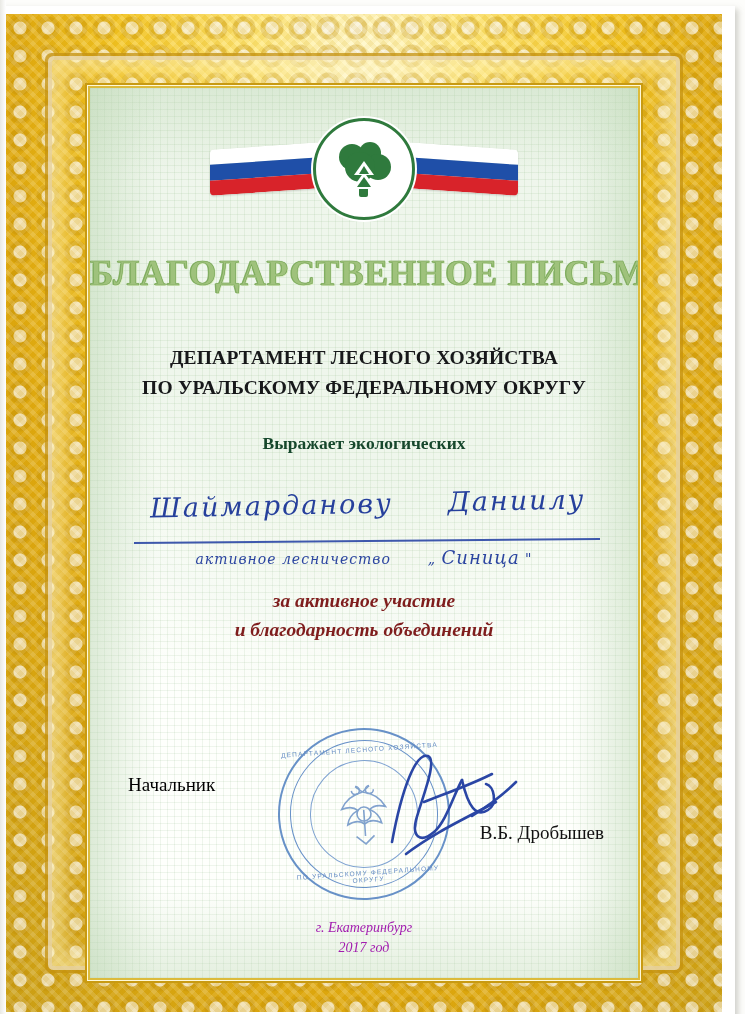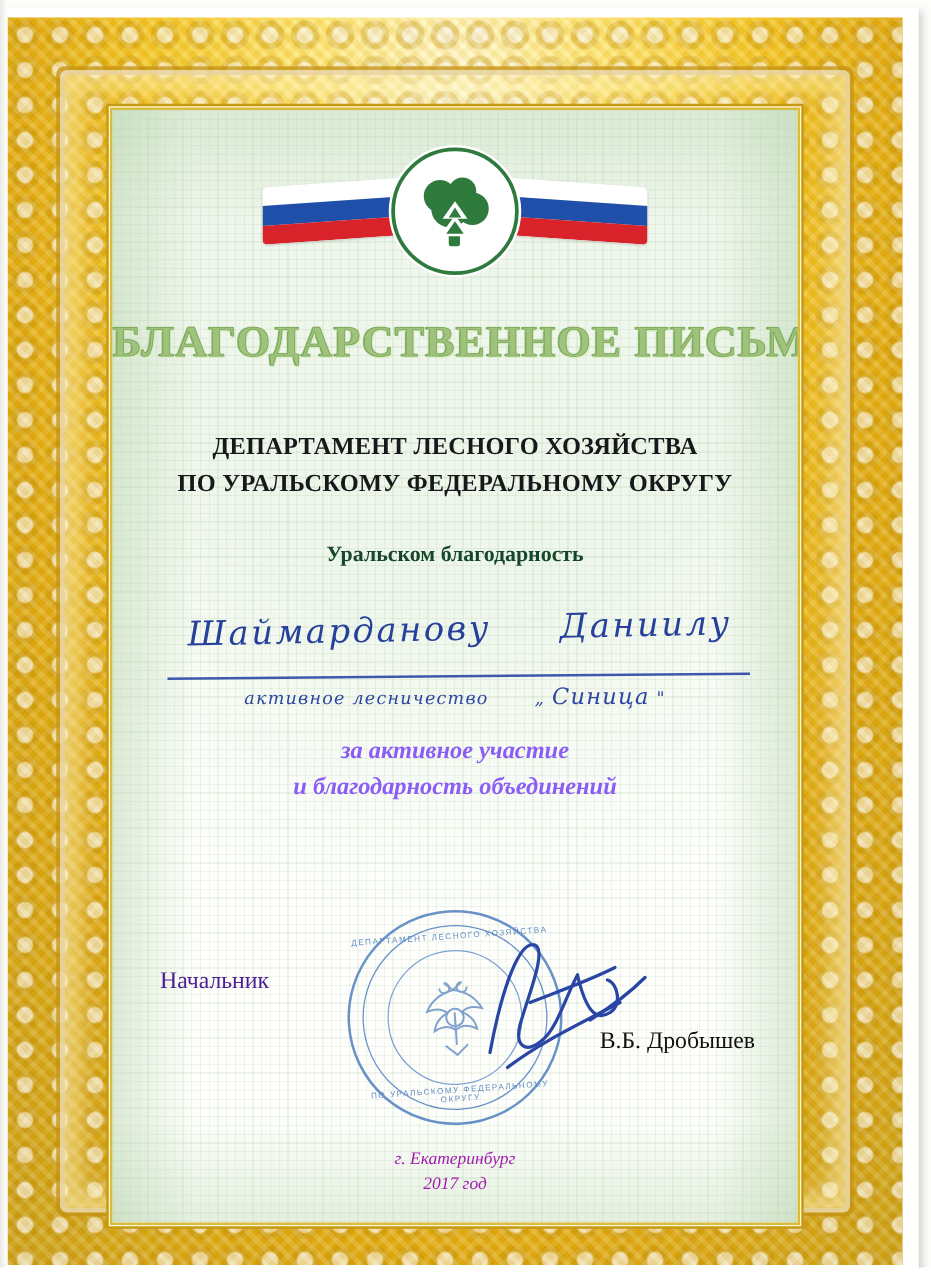--- a/index.html
+++ b/index.html
@@ -226,37 +226,37 @@
   
   .reason {
     position: absolute;
     left: 30px; right: 30px;
     top: 498px;
     font-family: "Liberation Serif", serif;
     font-weight: bold;
     font-style: italic;
     font-size: 19.5px;
     line-height: 29px;
-    color: #8b5cf6;
+    color: #7f1d1d;
   }
 
   
   .sign-row {
     position: absolute;
     left: 0; right: 0;
     top: 686px;
     height: 40px;
   }
   .sign-label {
     position: absolute;
     left: 38px;
     top: 0;
     font-family: "Liberation Serif", serif;
     font-size: 19px;
-    color: #4c1d95;
+    color: #000000;
   }
   .sign-person {
     position: absolute;
     right: 34px;
     top: 0;
     font-family: "Liberation Serif", serif;
     font-size: 19px;
     color: #111;
     margin-top: 48px;
   }
@@ -388,21 +388,21 @@
           </div>
         </div>
 
         <div class="title">БЛАГОДАРСТВЕННОЕ ПИСЬМО</div>
 
         <div class="dept">
           <div>ДЕПАРТАМЕНТ ЛЕСНОГО ХОЗЯЙСТВА</div>
           <div>ПО УРАЛЬСКОМУ ФЕДЕРАЛЬНОМУ ОКРУГУ</div>
         </div>
 
-        <div class="gratitude">Уральском благодарность</div>
+        <div class="gratitude">Выражает экологических</div>
 
         <div class="hand-name">
           <span>Шаймарданову</span>
           <span class="gap"></span>
           <span>Даниилу</span>
         </div>
         <div class="hand-line"></div>
 
         <div class="hand-sub">
           <span>активное лесничество</span>

